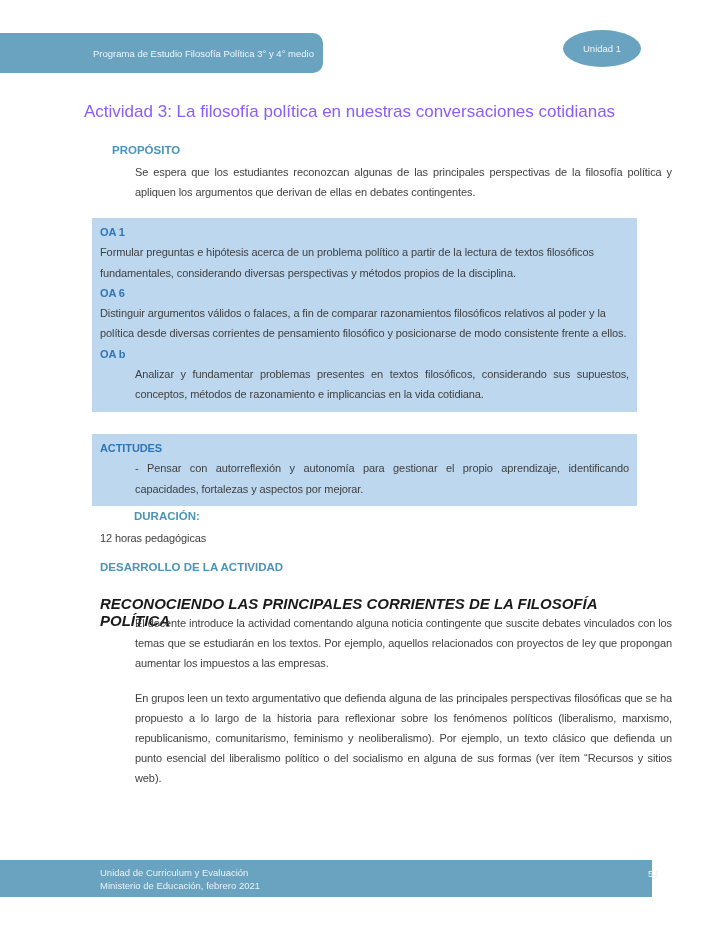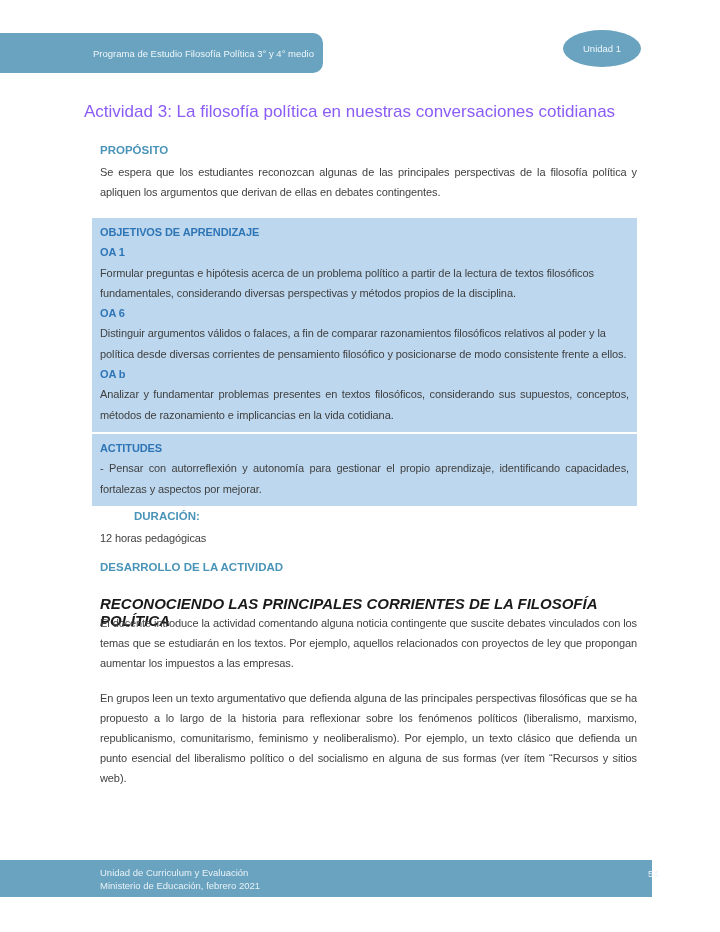--- a/index.html
+++ b/index.html
@@ -23,21 +23,21 @@
     color:#eef6fa; font-size:9.5px;
   }
   
   .title {
     position:absolute; left:84px; top:102px; width:560px;
     font-size:17px; color:#8b5cf6;
   }
   .h-blue { color:#4a94b8; font-weight:bold; font-size:11.5px; }
   .h-black { color:#1a1a1a; font-weight:bold; font-size:15px;font-style:italic; }
   .body-text { color:#3f3f3f; font-size:11px; line-height:20px; letter-spacing:-0.1px; }
-  .just { text-align:justify; }
+  .just { text-align:justify;margin-left:35px; }
   .abs { position:absolute; }
   .col { left:100px; width:537px; }
   
   .bluebox {
     position:absolute; left:92px; width:545px; background:#bdd7ee;
     box-sizing:border-box; padding:4px 8px 7px 8px;
     font-size:11px; line-height:20.3px; letter-spacing:-0.1px; color:#3f3f3f;
   }
   .box-head { color:#2e75b6; font-weight:bold; }
   
@@ -55,25 +55,24 @@
 
   <div class="topbar">
     <span>Programa de Estudio Filosofía Política 3° y 4° medio</span>
   </div>
   <div class="unit-badge">
     <span>Unidad 1</span>
   </div>
 
   <div class="title">Actividad 3: La filosofía política en nuestras conversaciones cotidianas</div>
 
-  <div class="abs col h-blue" style="top:144px;">PROPÓSITO</div>
+  <div class="abs col h-blue" style="top:144px;margin-left:12px;">PROPÓSITO</div>
   <div class="abs col body-text just" style="top:162px;">Se espera que los estudiantes reconozcan algunas de las principales perspectivas de la filosofía política y apliquen los argumentos que derivan de ellas en debates contingentes.</div>
 
   <div class="bluebox" style="top:218px;">
-    <div class="box-head">OBJETIVOS DE APRENDIZAJE</div>
     <div class="box-head">OA 1</div>
     <div>Formular preguntas e hipótesis acerca de un problema político a partir de la lectura de textos filosóficos fundamentales, considerando diversas perspectivas y métodos propios de la disciplina.</div>
     <div class="box-head">OA 6</div>
     <div>Distinguir argumentos válidos o falaces, a fin de comparar razonamientos filosóficos relativos al poder y la política desde diversas corrientes de pensamiento filosófico y posicionarse de modo consistente frente a ellos.</div>
     <div class="box-head">OA b</div>
     <div class="just">Analizar y fundamentar problemas presentes en textos filosóficos, considerando sus supuestos, conceptos, métodos de razonamiento e implicancias en la vida cotidiana.</div>
   </div>
 
   <div class="bluebox" style="top:434px;">
     <div class="box-head">ACTITUDES</div>

